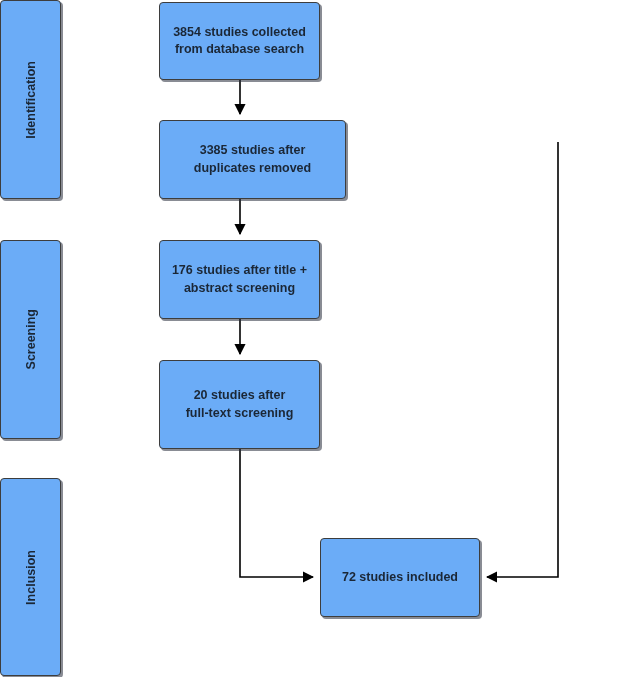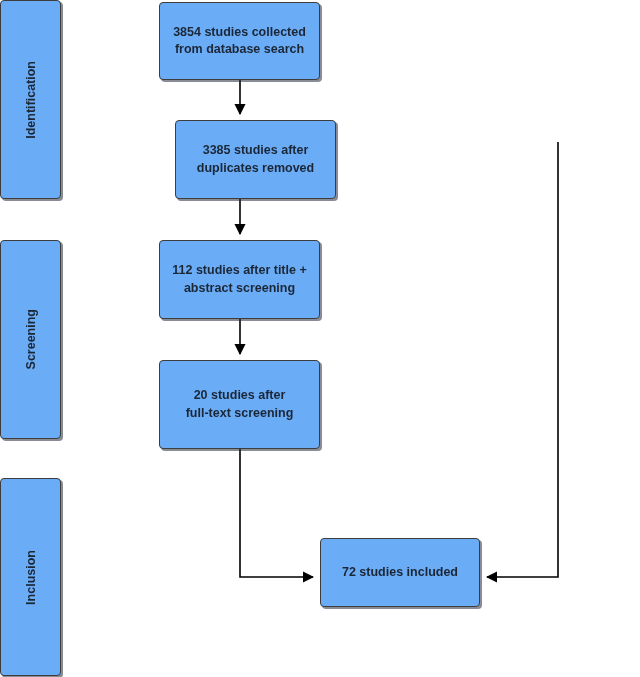--- a/index.html
+++ b/index.html
@@ -96,33 +96,33 @@
     <path d="M 240 439 L 240 577 L 313 577" stroke="#000000" stroke-width="1.6" fill="none" stroke-linejoin="miter" marker-end="url(#arrow)"></path>
 
     <path d="M 558 142 L 558 577 L 487 577" stroke="#000000" stroke-width="1.6" fill="none" stroke-linejoin="miter" marker-end="url(#arrow)"></path>
   </svg>
 
   <div class="node" style="left:159px; top:2px; width:161px; height:78px;">
     <span>3854 studies collected
 from database search</span>
   </div>
 
-  <div class="node" style="left:159px; top:120px; width:161px; height:79px;margin-left:16px;">
+  <div class="node" style="left:159px; top:120px; width:187px; height:79px;">
     <span>3385 studies after
 duplicates removed</span>
   </div>
 
   <div class="node" style="left:159px; top:240px; width:161px; height:79px;">
-    <span>112 studies after title +
+    <span>176 studies after title +
 abstract screening</span>
   </div>
 
   <div class="node" style="left:159px; top:360px; width:161px; height:89px;">
     <span>20 studies after
 full-text screening</span>
   </div>
 
 
-  <div class="node" style="left:320px; top:538px; width:160px; height:69px;justify-content:center;">
+  <div class="node" style="left:320px; top:538px; width:160px; height:79px;justify-content:center;">
     <span>72 studies included</span>
   </div>
 
 </div>
 
 </body></html>

